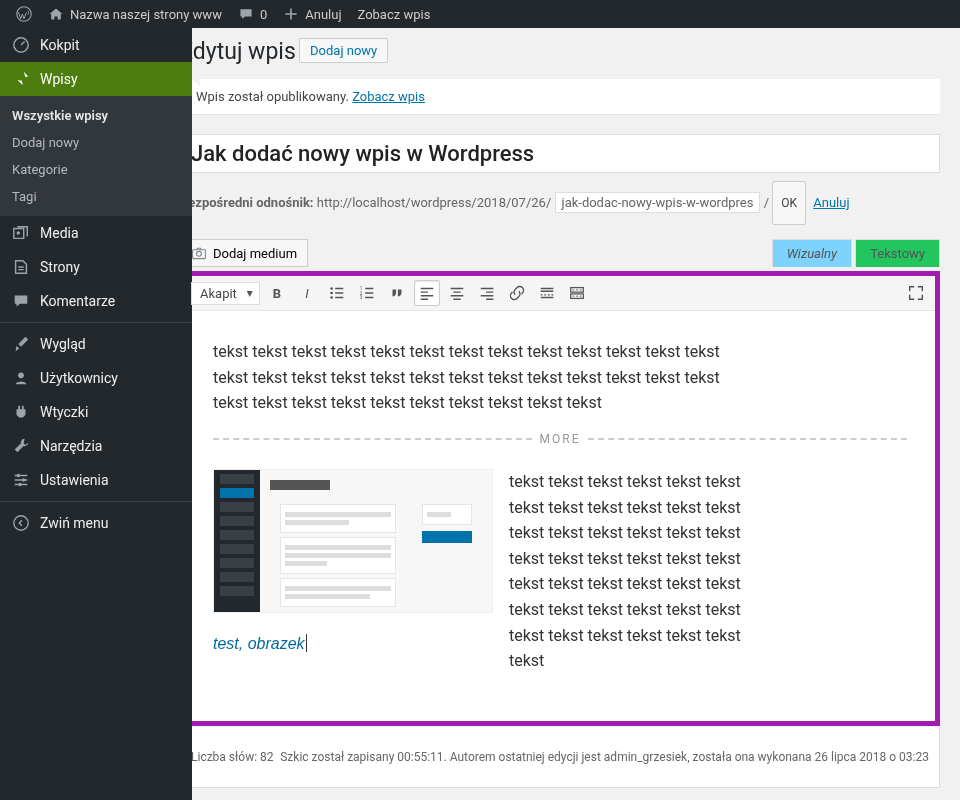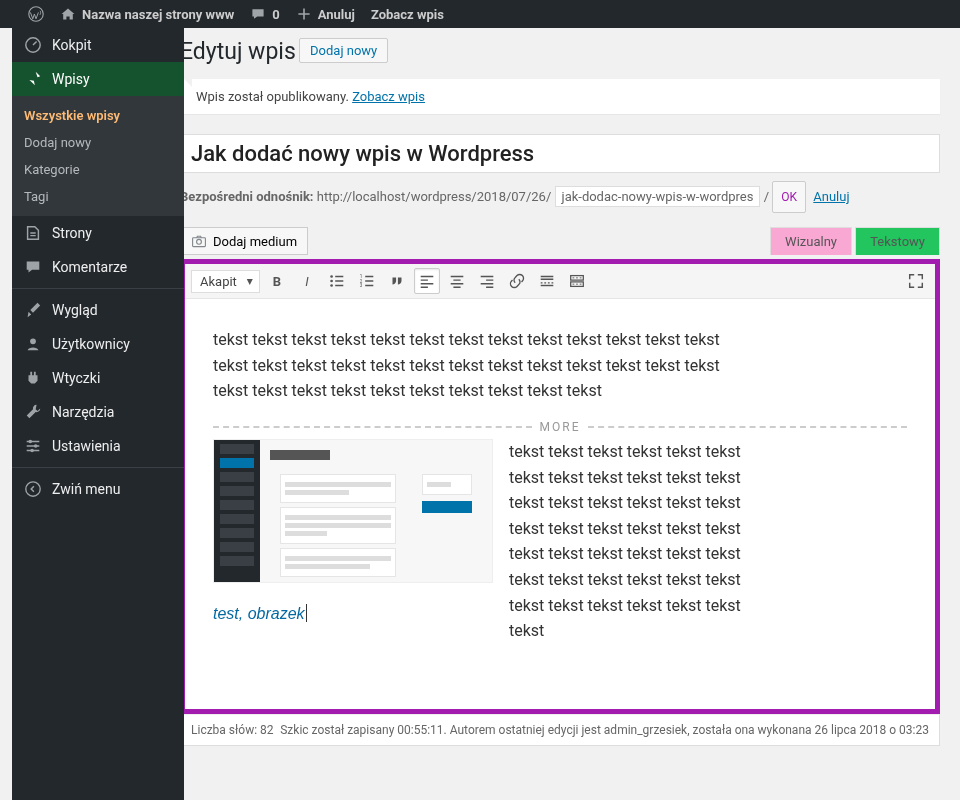--- a/index.html
+++ b/index.html
@@ -1,82 +1,82 @@
 <!DOCTYPE html>
 <html><head>
 <meta charset="utf-8">
 <style>
   * { margin: 0; padding: 0; box-sizing: border-box; font-family: -apple-system, BlinkMacSystemFont, "Segoe UI", Roboto, sans-serif; }
   body { width: 960px; height: 800px; overflow: hidden; background: #f1f1f1; font-size: 13px; color: #444; }
 
   
-  .adminbar { height: 28px; background: #23282d; color: #ccc; display: flex; align-items: flex-start; padding: 0 20px; font-size: 13px; font-weight: bold; }
+  .adminbar { height: 28px; background: #23282d; color: #ccc; display: flex; align-items: flex-start; padding: 0 8px; font-size: 13px; }
   .adminbar .ab-item { display: flex; align-items: center; gap: 6px; padding: 0 8px; height: 28px; cursor: pointer; }
   .adminbar svg { width: 16px; height: 16px; fill: #a0a5aa; }
 
   
-  .adminmenu { position: absolute; top: 28px; left: 12px; width: 172px; background: #23282d; height: 772px; color: #eee; }
+  .adminmenu { position: absolute; top: 28px; left: 0; width: 192px; background: #23282d; height: 772px; color: #eee; }
   .menu-top { display: flex; align-items: center; gap: 10px; padding: 8px 12px; font-size: 14px; cursor: pointer; }
   .menu-top svg { width: 18px; height: 18px; fill: #9ea3a8; }
-  .menu-top.current { background: #14532d; color: #fff; position: relative; }
+  .menu-top.current { background: #4d7c0f; color: #fff; position: relative; }
   .menu-top.current svg { fill: #fff; }
   .menu-top.current::after { content: ""; position: absolute; right: -8px; top: 50%; transform: translateY(-50%); border: 8px solid transparent; border-right-color: #f1f1f1; }
   .submenu { background: #32373c; padding: 6px 0; }
   .submenu .sub-item { padding: 6px 12px; font-size: 13px; color: #b4b9be; cursor: pointer; }
-  .submenu .sub-item.current { color: #fdba74; font-weight: 600; }
+  .submenu .sub-item.current { color: #e5e5e5; font-weight: 600; }
   .menu-sep { border-top: 1px solid #393f45; margin: 4px 0; }
 
   
   .wrap { margin-left: 160px; padding: 10px 20px 0 20px; }
   h1.page-title { font-size: 23px; font-weight: 400; color: #23282d; display: inline-block; }
   .page-title-action { display: inline-block; border: 1px solid #ccc; background: #f7f7f7; color: #0073aa; padding: 4px 10px; font-size: 13px; border-radius: 2px; vertical-align: 4px; cursor: pointer; }
 
   .notice { border-left: 4px solid #14532d; background: #fff; box-shadow: 0 1px 1px rgba(0,0,0,.04); padding: 10px 12px; margin: 14px 0 20px; font-size: 13px; }
   .notice a { color: #0073aa; text-decoration: underline; }
 
   .title-input { width: 100%; font-size: 22px; padding: 6px 10px; border: 1px solid #ddd; background: #fff; margin-bottom: 8px; font-weight: 500; color:#222; }
   .permalink { font-size: 13px; color: #666; margin-bottom: 14px; }
   .permalink .slug { display:inline-block; border: 1px solid #ddd; background: #fff; padding: 2px 6px; min-width: 200px; }
-  .button-small { border: 1px solid #ccc; background: #f7f7f7; padding: 8px 8px; border-radius: 2px; font-size: 12px; cursor: pointer; color:#a21caf; }
+  .button-small { border: 1px solid #ccc; background: #f7f7f7; padding: 14px 8px; border-radius: 2px; font-size: 12px; cursor: pointer; color:#404040; }
   .permalink a { color: #0073aa; text-decoration: underline; margin-left: 4px; }
 
   .media-btn { border: 1px solid #ccc; background: #f7f7f7; padding: 5px 10px; border-radius: 0; font-size: 13px; display: inline-flex; align-items: center; gap: 6px; cursor: pointer; }
   .media-btn svg { width: 16px; height: 16px; fill: #82878c; }
 
   .editor-tabs { float: right; }
   .editor-tab { display: inline-block; padding: 6px 14px; font-size: 13px; background: #22c55e; border: 1px solid #ddd; border-bottom: none; color: #555; cursor: pointer; }
-  .editor-tab.active { background: #f9a8d4; border-color: #ddd; color: #555; }
+  .editor-tab.active { background: #7dd3fc; border-color: #ddd; color: #555; font-style: italic; }
 
   .editor-box { clear: both; border: 5px solid #a21caf; background: #fff; margin-top: 4px; }
   .toolbar { border-bottom: 1px solid #e5e5e5; background: #f5f5f5; padding: 4px 6px; display: flex; align-items: center; gap: 4px; }
   .format-select { border:1px solid #ddd; background:#fff; padding: 3px 22px 3px 8px; font-size:13px; position:relative; }
   .format-select::after { content:"▾"; position:absolute; right:6px; color:#555; font-size:12px; }
   .tb-btn { width: 26px; height: 26px; border: 1px solid transparent; display: flex; align-items: center; justify-content: center; border-radius: 2px; cursor: pointer; color:#555;}
   .tb-btn.active { border-color: #ccc; background: #fff; box-shadow: inset 0 1px 2px rgba(0,0,0,.1); }
   .tb-btn svg { width:18px; height:18px; fill:#555; }
   .distraction { margin-left:auto; }
 
   .editor-content { padding: 28px 28px 10px 28px; font-family: Georgia, 'Times New Roman', serif; font-size: 16px; color: #333; line-height: 1.6; height: 410px; }
   .editor-content p { margin-bottom: 14px; }
-  .more-tag { color: #999; font-size: 12px; letter-spacing: 2px; text-align: center; margin: 12px 0 2px; display:flex; align-items:center; gap:8px; }
+  .more-tag { color: #999; font-size: 12px; letter-spacing: 2px; text-align: center; margin: 12px 0 20px; display:flex; align-items:center; gap:8px; }
   .more-tag::before, .more-tag::after { content:""; flex:1; border-top: 2px dashed #ccc; }
   .row2 { display: flex; gap: 16px; align-items: flex-start; }
   .thumb { width: 280px; height: 144px; background: #f0f0f0; border: 1px solid #eee; position: relative; overflow:hidden;}
   .thumb .t-side { position:absolute; left:0; top:0; width:46px; height:100%; background:#23282d;}
   .thumb .t-side div{ height:10px; margin:4px 6px; background:#3a3f45;}
   .thumb .t-side div.act{ background:#0073aa;}
   .thumb .t-main{ position:absolute; left:46px; right:0; top:0; bottom:0; background:#f7f7f7;}
   .thumb .t-main .t-title{ height:10px; width:60px; background:#555; margin:10px;}
   .thumb .t-card{ background:#fff; border:1px solid #e5e5e5; margin:4px 10px; padding:4px;}
   .thumb .t-card .line{ height:5px; background:#ddd; margin:3px 0;}
   .thumb .t-blue{ background:#0073aa; height:12px; width:50px; margin:6px 10px;}
   .caption { font-style: italic; color: #0369a1; font-family: Liberation Sans, sans-serif; margin-top: 18px; display:inline-block;}
   .caret { border-left: 1px solid #333; height: 18px; display:inline-block; vertical-align:-3px; margin-left:1px;}
 
-  .statusbar { border: 1px solid #ddd; border-top: 1px solid #eee; background: #fff; padding: 8px 10px; display: flex; justify-content: space-between; font-size: 12px; color: #666; }
+  .statusbar { border: 1px solid #ddd; border-top: 1px solid #eee; background: #fff; padding: 23px 10px; display: flex; justify-content: space-between; font-size: 12px; color: #666; }
 </style>
 </head>
 <body>
 
 <div class="adminbar">
   <div class="ab-item">
     <svg viewBox="0 0 20 20">
         <circle cx="10" cy="10" r="9" fill="none" stroke="#a0a5aa" stroke-width="1.4"></circle>
         <path d="M3 8l3 8 2-6 2 6 3-8M15 6c1 1 1 3 0 5" stroke="#a0a5aa" stroke-width="1.2" fill="none"></path>
       </svg>
@@ -116,20 +116,27 @@
     <svg viewBox="0 0 20 20">
         <path d="M13 2l5 5-3 1-4 4 1 5-3-3-5 5 5-5-3-3 5 1 4-4z"></path>
       </svg>
     <span>Wpisy</span>
   </div>
   <div class="submenu">
     <div class="sub-item current">Wszystkie wpisy</div>
     <div class="sub-item">Dodaj nowy</div>
     <div class="sub-item">Kategorie</div>
     <div class="sub-item">Tagi</div>
+  </div>
+  <div class="menu-top">
+    <svg viewBox="0 0 20 20">
+        <path d="M2 5h11v11H2zM6 3h11v11" fill="none" stroke="#9ea3a8" stroke-width="1.6"></path>
+        <circle cx="7" cy="10" r="2"></circle>
+      </svg>
+    <span>Media</span>
   </div>
   <div class="menu-top">
     <svg viewBox="0 0 20 20">
         <path d="M4 3h8l4 4v10H4z" fill="none" stroke="#9ea3a8" stroke-width="1.6"></path>
         <path d="M7 10h6M7 13h6" stroke="#9ea3a8" stroke-width="1.4"></path>
       </svg>
     <span>Strony</span>
   </div>
   <div class="menu-top">
     <svg viewBox="0 0 20 20">

